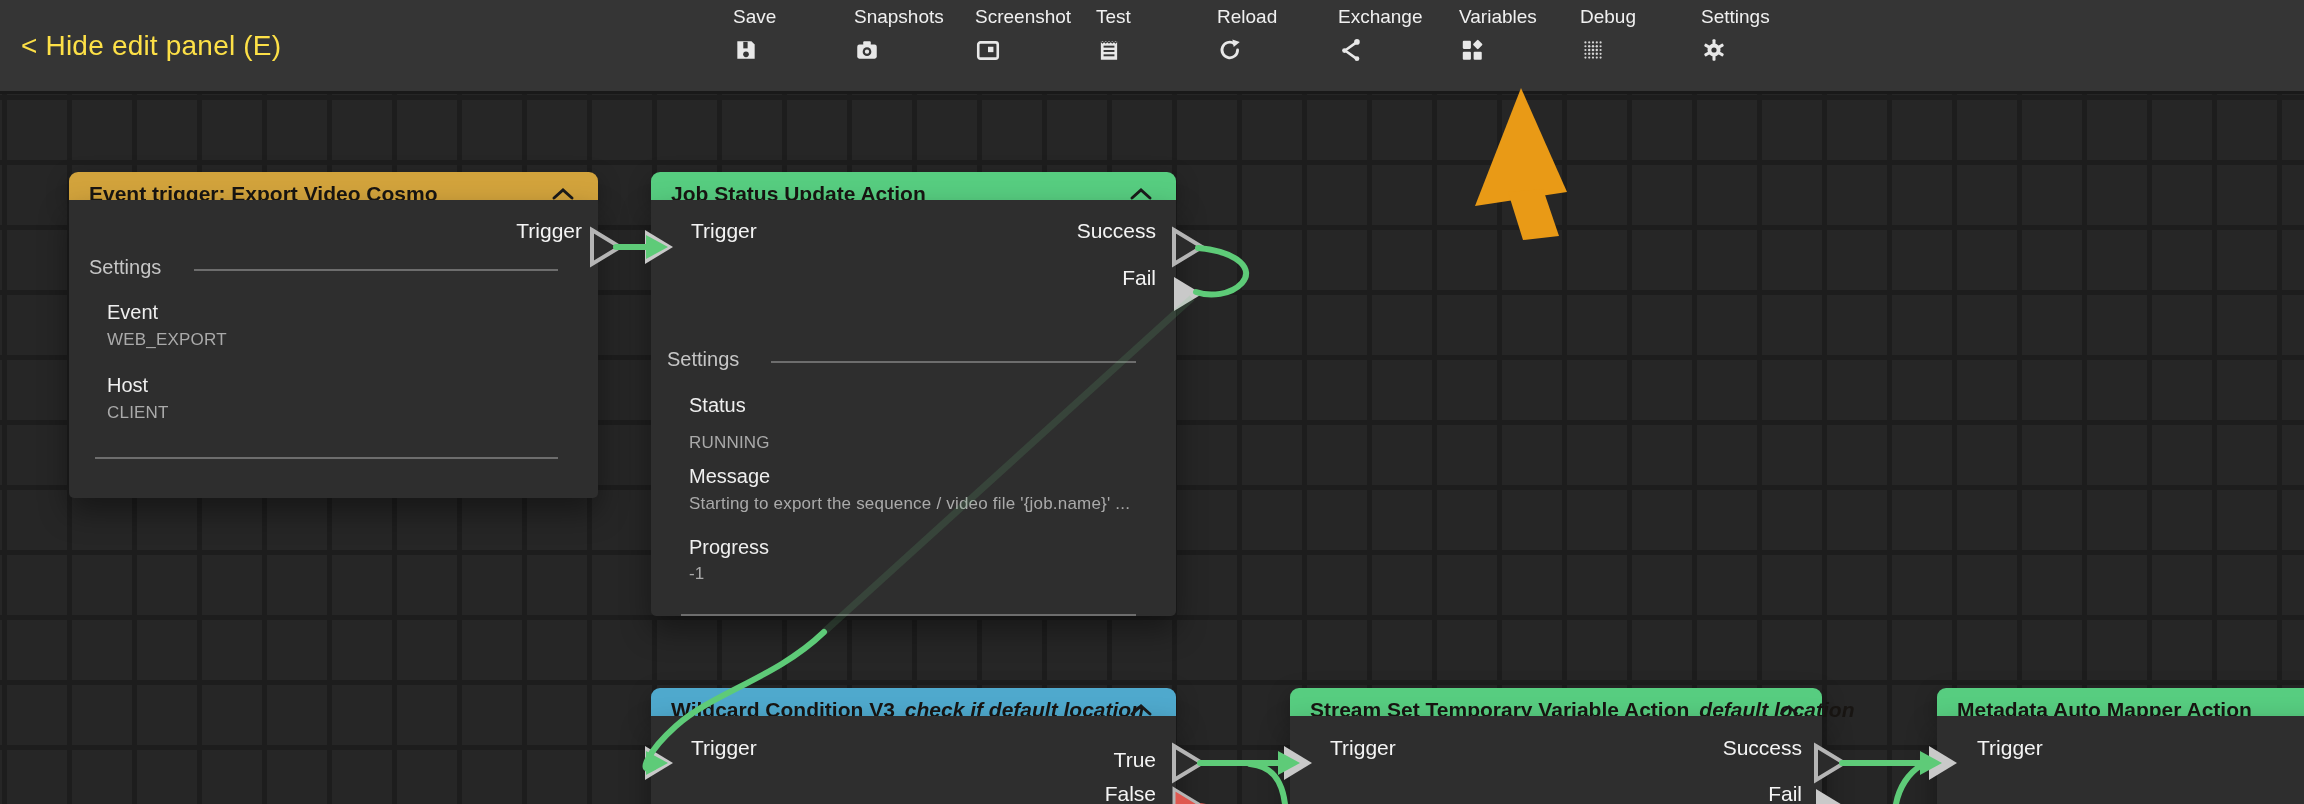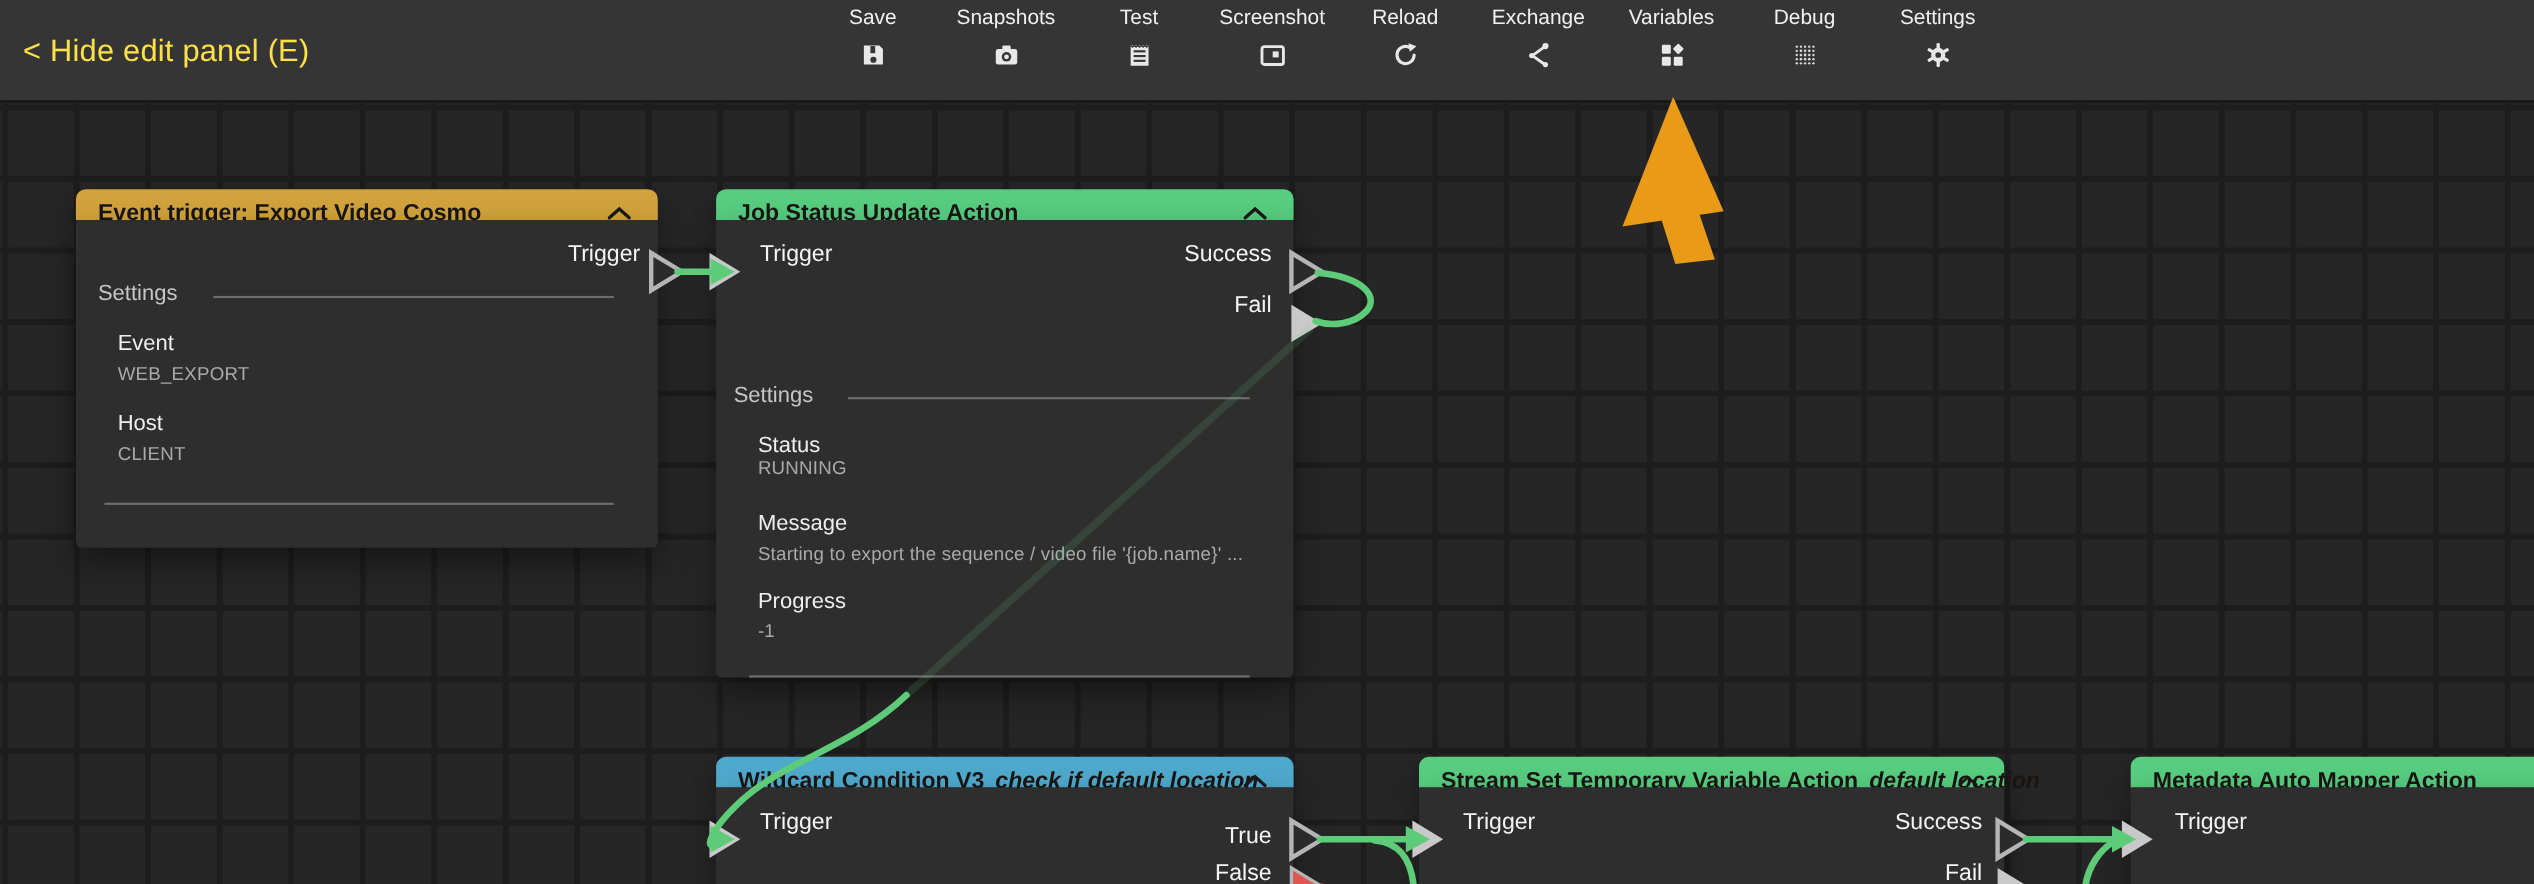--- a/index.html
+++ b/index.html
@@ -3,21 +3,21 @@
 <meta charset="utf-8">
 <style>
   html,body{margin:0;padding:0;background:#161616;}
   #stage{position:relative;width:2304px;height:804px;overflow:hidden;
          font-family:"Liberation Sans",sans-serif;background:#262626;}
   
   #toolbar{position:absolute;left:0;top:0;width:2304px;height:91px;background:#353535;
            border-bottom:3px solid #191919;z-index:10;}
   #hide-panel{position:absolute;left:21px;top:30px;font-size:28px;color:#fde047;letter-spacing:.2px;cursor:pointer;}
   #tb-items{position:absolute;left:733px;top:0;display:flex;}
-  .tb-item{width:121px;height:111px;display:flex;flex-direction:column;align-items:center;cursor:pointer;}
+  .tb-item{width:121px;height:111px;display:flex;flex-direction:column;align-items:flex-start;cursor:pointer;}
   .tb-label{font-size:19px;color:#f0f0f0;margin-top:6px;}
   .tb-icon{margin-top:9px;width:26px;height:26px;}
   .tb-icon svg{display:block;}
   
   #canvas{position:absolute;left:0;top:91px;width:2304px;height:713px;background:#262626;
     background-image:linear-gradient(#1d1d1d 5px,transparent 5px),
                      linear-gradient(90deg,#1d1d1d 5px,transparent 5px);
     background-size:65px 65px;background-position:2px 4px;z-index:1;}
   
   .node{position:absolute;z-index:20;}
@@ -64,38 +64,38 @@
           <svg width="26" height="26" viewBox="0 0 24 24">
               <rect x="3" y="7" width="18" height="13" rx="2" fill="#e8e8e8"></rect>
               <rect x="8.5" y="4" width="7" height="4" rx="1" fill="#e8e8e8"></rect>
               <circle cx="12" cy="13.5" r="4" fill="#353535"></circle>
               <circle cx="12" cy="13.5" r="2" fill="#e8e8e8"></circle>
             </svg>
         </div>
       </div>
 
       <div class="tb-item" data-interactable="true">
+        <div class="tb-label" data-interactable="false">Screenshot</div>
+        <div class="tb-icon" data-interactable="false">
+          <svg width="26" height="26" viewBox="0 0 24 24">
+              <rect x="3" y="5" width="18" height="15" rx="2" fill="none" stroke="#e8e8e8" stroke-width="2.4"></rect>
+              <rect x="12" y="9" width="5" height="5" fill="#e8e8e8"></rect>
+            </svg>
+        </div>
+      </div>
+
+      <div class="tb-item" data-interactable="true">
         <div class="tb-label" data-interactable="false">Test</div>
         <div class="tb-icon" data-interactable="false">
           <svg width="26" height="26" viewBox="0 0 24 24">
               <path d="M4.5 4 h15 v17 h-15 z" fill="#e8e8e8"></path>
               <path d="M4.5 4 l1.5 1.5 1.5-1.5 1.5 1.5 1.5-1.5 1.5 1.5 1.5-1.5 1.5 1.5 1.5-1.5 1.5 1.5 1.5-1.5" stroke="#353535" stroke-width="1" fill="none"></path>
               <rect x="7" y="8" width="10" height="1.8" fill="#353535"></rect>
               <rect x="7" y="12" width="10" height="1.8" fill="#353535"></rect>
               <rect x="7" y="16" width="10" height="1.8" fill="#353535"></rect>
-            </svg>
-        </div>
-      </div>
-
-      <div class="tb-item" data-interactable="true">
-        <div class="tb-label" data-interactable="false">Screenshot</div>
-        <div class="tb-icon" data-interactable="false">
-          <svg width="26" height="26" viewBox="0 0 24 24">
-              <rect x="3" y="5" width="18" height="15" rx="2" fill="none" stroke="#e8e8e8" stroke-width="2.4"></rect>
-              <rect x="12" y="9" width="5" height="5" fill="#e8e8e8"></rect>
             </svg>
         </div>
       </div>
 
       <div class="tb-item" data-interactable="true">
         <div class="tb-label" data-interactable="false">Reload</div>
         <div class="tb-icon" data-interactable="false">
           <svg width="26" height="26" viewBox="0 0 24 24">
               <path d="M19 12 a7.2 7.2 0 1 1 -3.2-6" fill="none" stroke="#e8e8e8" stroke-width="2.6" stroke-linecap="round"></path>
               <polygon points="14.2,2.2 21,4.6 15.4,9.2" fill="#e8e8e8"></polygon>
@@ -215,21 +215,21 @@
           </svg>
       </div>
     </div>
     <div class="node-body" style="height:416px;" data-interactable="false">
       <div class="port-label" style="left:40px;top:19px;" data-interactable="false">Trigger</div>
       <div class="port-label" style="right:20px;top:19px;" data-interactable="false">Success</div>
       <div class="port-label" style="right:20px;top:66px;" data-interactable="false">Fail</div>
       <div class="settings-label" style="left:16px;top:148px;" data-interactable="false">Settings</div>
       <div class="hline" style="left:120px;right:40px;top:161px;" data-interactable="false"></div>
       <div class="fname" style="left:38px;top:194px;" data-interactable="false">Status</div>
-      <div class="fvalue" style="left:38px;top:216px;" data-interactable="false">RUNNING</div>
+      <div class="fvalue" style="left:38px;top:233px;" data-interactable="false">RUNNING</div>
       <div class="fname" style="left:38px;top:265px;" data-interactable="false">Message</div>
       <div class="fvalue" style="left:38px;top:294px;" data-interactable="false">Starting to export the sequence / video file '{job.name}' ...</div>
       <div class="fname" style="left:38px;top:336px;" data-interactable="false">Progress</div>
       <div class="fvalue" style="left:38px;top:364px;" data-interactable="false">-1</div>
       <div class="hline" style="left:30px;right:40px;top:414px;" data-interactable="false"></div>
     </div>
   </div>
 
   <div class="node" style="left:651px;top:688px;width:525px;" data-interactable="true">
     <div class="node-header hdr-blue" data-interactable="true">

